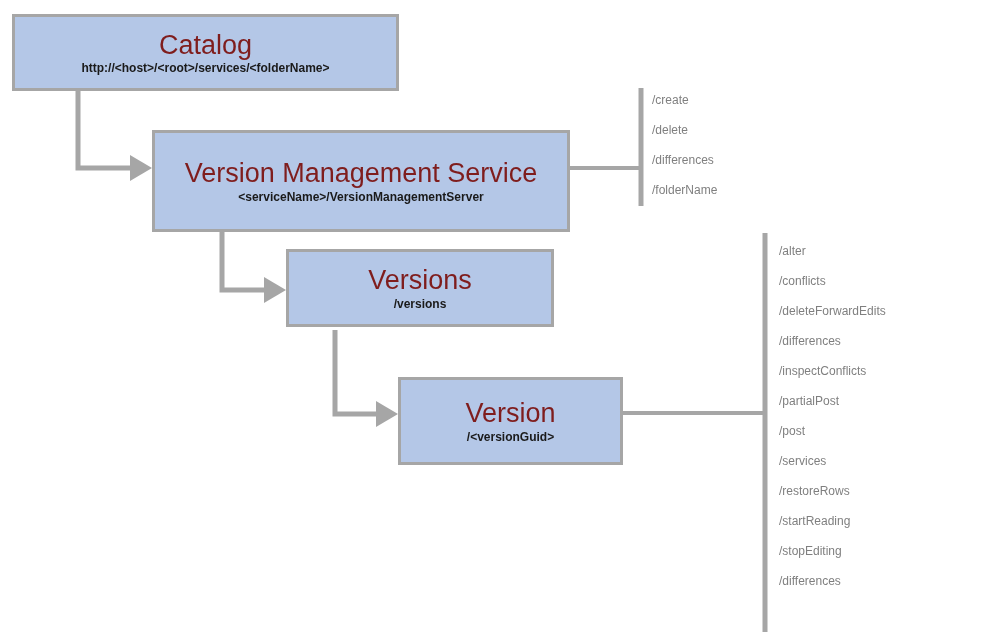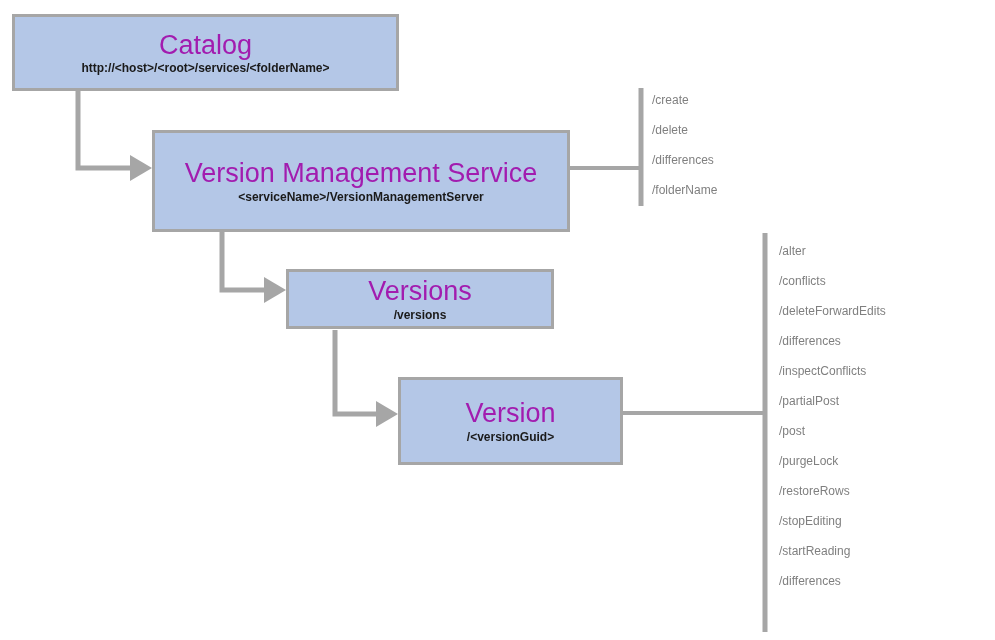--- a/index.html
+++ b/index.html
@@ -6,25 +6,25 @@
   .canvas {
     position:relative; width:995px; height:640px; background:#ffffff;
     font-family:"Liberation Sans", sans-serif; overflow:hidden;
   }
   .node {
     position:absolute; box-sizing:border-box;
     background:#b4c7e7; border:3px solid #a6a6a6;
     display:flex; flex-direction:column; align-items:center; justify-content:center;
     text-align:center;
   }
-  .node-title { font-size:27px; color:#a21caf; line-height:1.2; white-space:nowrap; }
+  .node-title { font-size:27px; color:#7f1d1d; line-height:1.2; white-space:nowrap; }
   .node-sub   { font-size:12px; font-weight:700; color:#1a1a1a; line-height:1.25; white-space:nowrap; }
   #node-catalog  { left:12px;  top:14px;  width:387px; height:77px; }
   #node-vms      { left:152px; top:130px; width:418px; height:102px; }
-  #node-versions { left:286px; top:269px; width:268px; height:60px; }
+  #node-versions { left:286px; top:249px; width:268px; height:78px; }
   #node-version  { left:398px; top:377px; width:225px; height:88px; }
 
   .connectors { position:absolute; left:0; top:0; width:995px; height:640px; pointer-events:none; }
 
   .ops { position:absolute; color:#7f7f7f; font-size:12px; line-height:30px; }
   #ops-vms     { left:652px; top:85px;  }
   #ops-version { left:779px; top:236px; }
   .op { white-space:nowrap; }
 </style>
 </head>
@@ -78,20 +78,20 @@
   </div>
 
   <div class="ops" id="ops-version">
     <div class="op">/alter</div>
     <div class="op">/conflicts</div>
     <div class="op">/deleteForwardEdits</div>
     <div class="op">/differences</div>
     <div class="op">/inspectConflicts</div>
     <div class="op">/partialPost</div>
     <div class="op">/post</div>
-    <div class="op">/purgeLock</div>
+    <div class="op">/services</div>
     <div class="op">/restoreRows</div>
+    <div class="op">/startReading</div>
     <div class="op">/stopEditing</div>
-    <div class="op">/startReading</div>
     <div class="op">/differences</div>
   </div>
 
 </div>
 
 </body></html>

